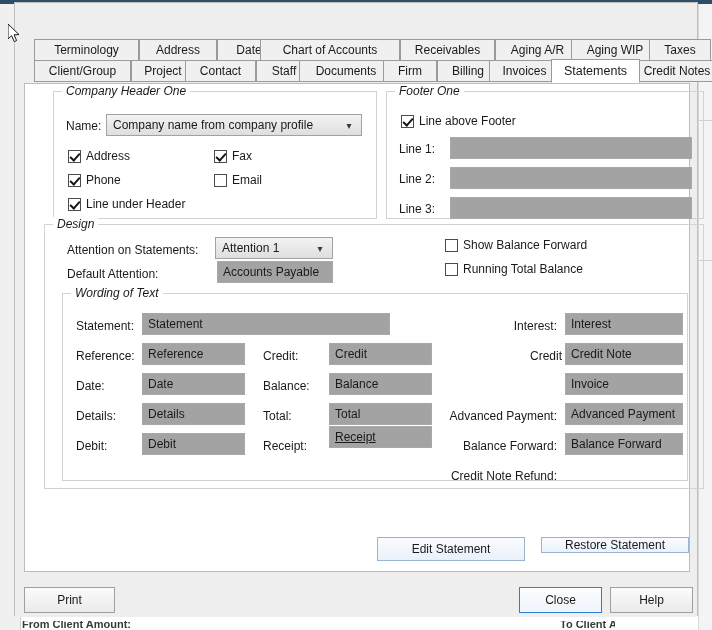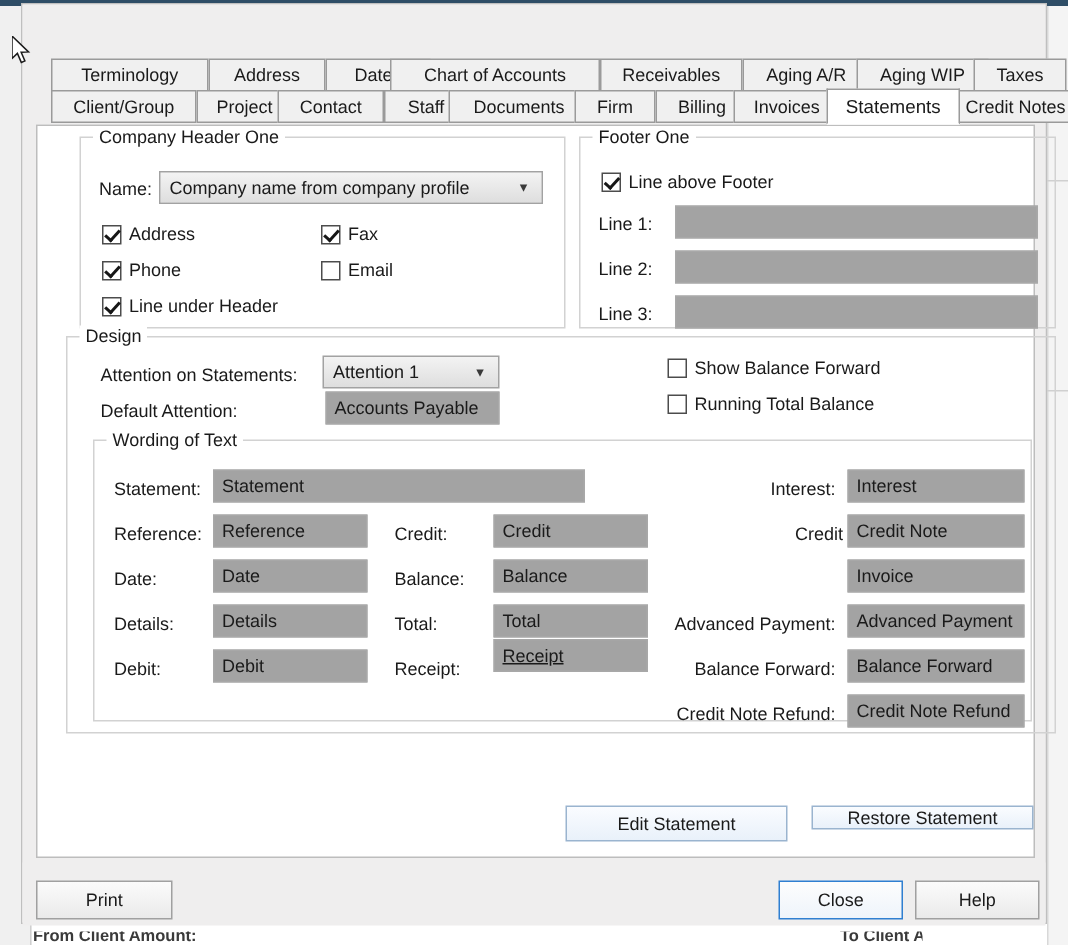--- a/index.html
+++ b/index.html
@@ -121,20 +121,21 @@
     border: 1px solid #d2d2d2;
     box-sizing: border-box;
     background: transparent;
   }
   .groupbox > .gb-title {
     position: absolute; top: -8px; left: 8px;
     background: #ffffff;
     padding: 0 4px;
     font-size: 12px; color: #1a1a1a;
     white-space: nowrap;
+    font-style: italic;
   }
 
   #gb-company-header { left: 28px; top: 7px; width: 324px; height: 128px; }
   #gb-footer-one     { left: 361px; top: 7px; width: 318px; height: 128px; }
   #gb-design         { left: 19px; top: 140px; width: 660px; height: 265px; }
   #gb-wording        { left: 17px; top: 68px; width: 626px; height: 188px; }
 
   
   .lbl {
     position: absolute;
@@ -434,21 +435,20 @@
 
           <div class="textbox" style="left:502px; top:79px; width:118px;">Invoice</div>
 
           <div class="lbl right" style="left:370px; top:114px; width:124px;">Advanced Payment:</div>
           <div class="textbox" style="left:502px; top:109px; width:118px;">Advanced Payment</div>
 
           <div class="lbl right" style="left:370px; top:144px; width:124px;">Balance Forward:</div>
           <div class="textbox" style="left:502px; top:139px; width:118px;">Balance Forward</div>
 
           <div class="lbl right" style="left:358px; top:174px; width:136px;">Credit Note Refund:</div>
-          <div class="textbox" style="left:502px; top:169px; width:118px;">Credit Note Refund</div>
         </div>
       </div>
 
       <div class="button light" style="left:352px; top:453px; width:148px; height:24px;">Edit Statement</div>
       <div class="button light" style="left:516px; top:453px; width:148px; height:16px;">Restore Statement</div>
     </div>
 
     <div id="bottombar">
       <div class="button" style="left:9px; top:12px; width:91px; height:26px;">Print</div>
       <div class="button accent" style="left:504px; top:12px; width:83px; height:26px;">Close</div>

